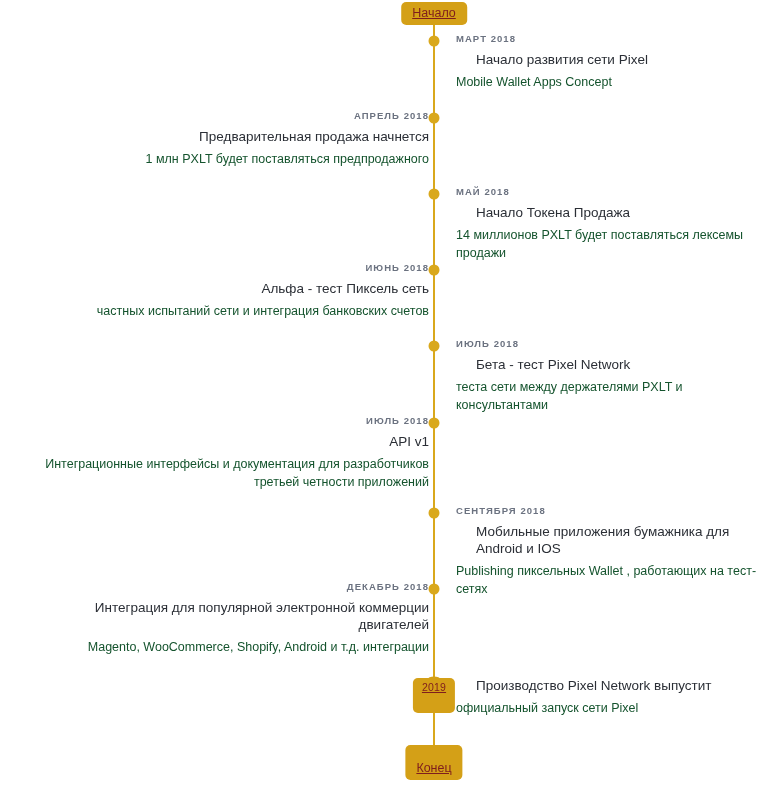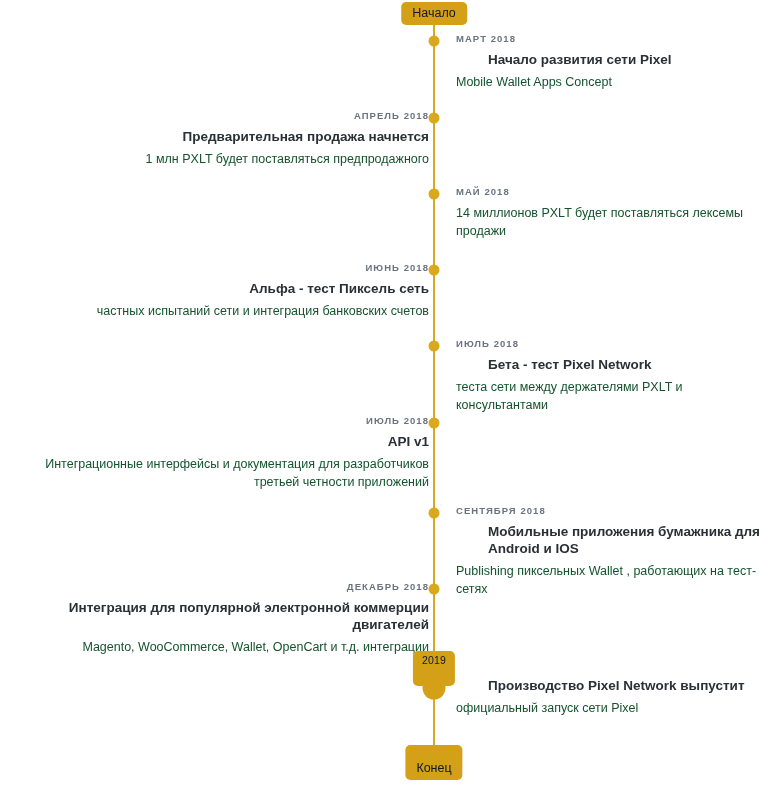--- a/index.html
+++ b/index.html
@@ -32,41 +32,42 @@
     height: 748px;
     background: #d9a81c;
   }
 
   
   .pill {
     position: absolute;
     transform: translateX(-50%);
     left: 434px;
     background: #d4a017;
-    color: #0f172a;
+    color: #7f1d1d;
     border-radius: 5px;
     text-align: center;
     white-space: nowrap;
     font-weight: 400;
     z-index: 4;
+    text-decoration: underline;
   }
   .pill-start {
     top: 2px;
     padding: 4px 11px 5px;
     font-size: 12.5px;
     line-height: 14px;
   }
   .pill-end {
     top: 745px;
     padding: 16px 11px 5px;
     font-size: 12.5px;
     line-height: 14px;
   }
   .pill-year {
-    top: 651px;
+    top: 678px;
     padding: 3px 9px 20px;
     font-size: 10.5px;
     line-height: 12px;
     letter-spacing: 0.2px;
   }
 
   
   .dot {
     position: absolute;
     left: 434px;
@@ -102,23 +103,23 @@
     font-size: 9.5px;
     font-weight: 700;
     letter-spacing: 1.05px;
     color: #6b7280;
     text-transform: uppercase;
     margin: 0 0 7px 0;
     line-height: 11px;
   }
   .ev-title {
     font-size: 13.5px;
-    font-weight: 700;
+    font-weight: 400;
     color: #2b2f36;
-    margin: 0 0 5px 12px;
+    margin: 0 0 5px 0;
     line-height: 17px;
     padding-left: 20px;
   }
   .ev-desc {
     font-size: 12.5px;
     font-weight: 400;
     color: #14532d;
     margin: 0;
     line-height: 18px;
   }
@@ -142,20 +143,21 @@
   <div class="dot" style="top:118px"></div>
   <div class="event left" style="top:110px">
     <div class="ev-date">АПРЕЛЬ 2018</div>
     <div class="ev-title">Предварительная продажа начнется</div>
     <div class="ev-desc">1 млн PXLT будет поставляться предпродажного</div>
   </div>
 
   <div class="dot" style="top:194px"></div>
   <div class="event right" style="top:186px">
     <div class="ev-date">МАЙ 2018</div>
+    <div class="ev-title">Начало Токена Продажа</div>
     <div class="ev-desc">14 миллионов PXLT будет поставляться лексемы продажи</div>
   </div>
 
   <div class="dot" style="top:270px"></div>
   <div class="event left" style="top:262px">
     <div class="ev-date">ИЮНЬ 2018</div>
     <div class="ev-title">Альфа - тест Пиксель сеть</div>
     <div class="ev-desc">частных испытаний сети и интеграция банковских счетов</div>
   </div>
 
@@ -177,21 +179,21 @@
   <div class="event right" style="top:505px">
     <div class="ev-date">СЕНТЯБРЯ 2018</div>
     <div class="ev-title">Мобильные приложения бумажника для Android и IOS</div>
     <div class="ev-desc">Publishing пиксельных Wallet , работающих на тест-сетях</div>
   </div>
 
   <div class="dot" style="top:589px"></div>
   <div class="event left" style="top:581px">
     <div class="ev-date">ДЕКАБРЬ 2018</div>
     <div class="ev-title">Интеграция для популярной электронной коммерции двигателей</div>
-    <div class="ev-desc">Magento, WooCommerce, Wallet, OpenCart и т.д. интеграции</div>
+    <div class="ev-desc">Magento, WooCommerce, Shopify, Android и т.д. интеграции</div>
   </div>
 
   <div class="pill pill-year">2019</div>
 
   <div class="dot big" style="top:688px"></div>
   <div class="event right" style="top:677px">
     <div class="ev-title">Производство Pixel Network выпустит</div>
     <div class="ev-desc">официальный запуск сети Pixel</div>
   </div>
 

